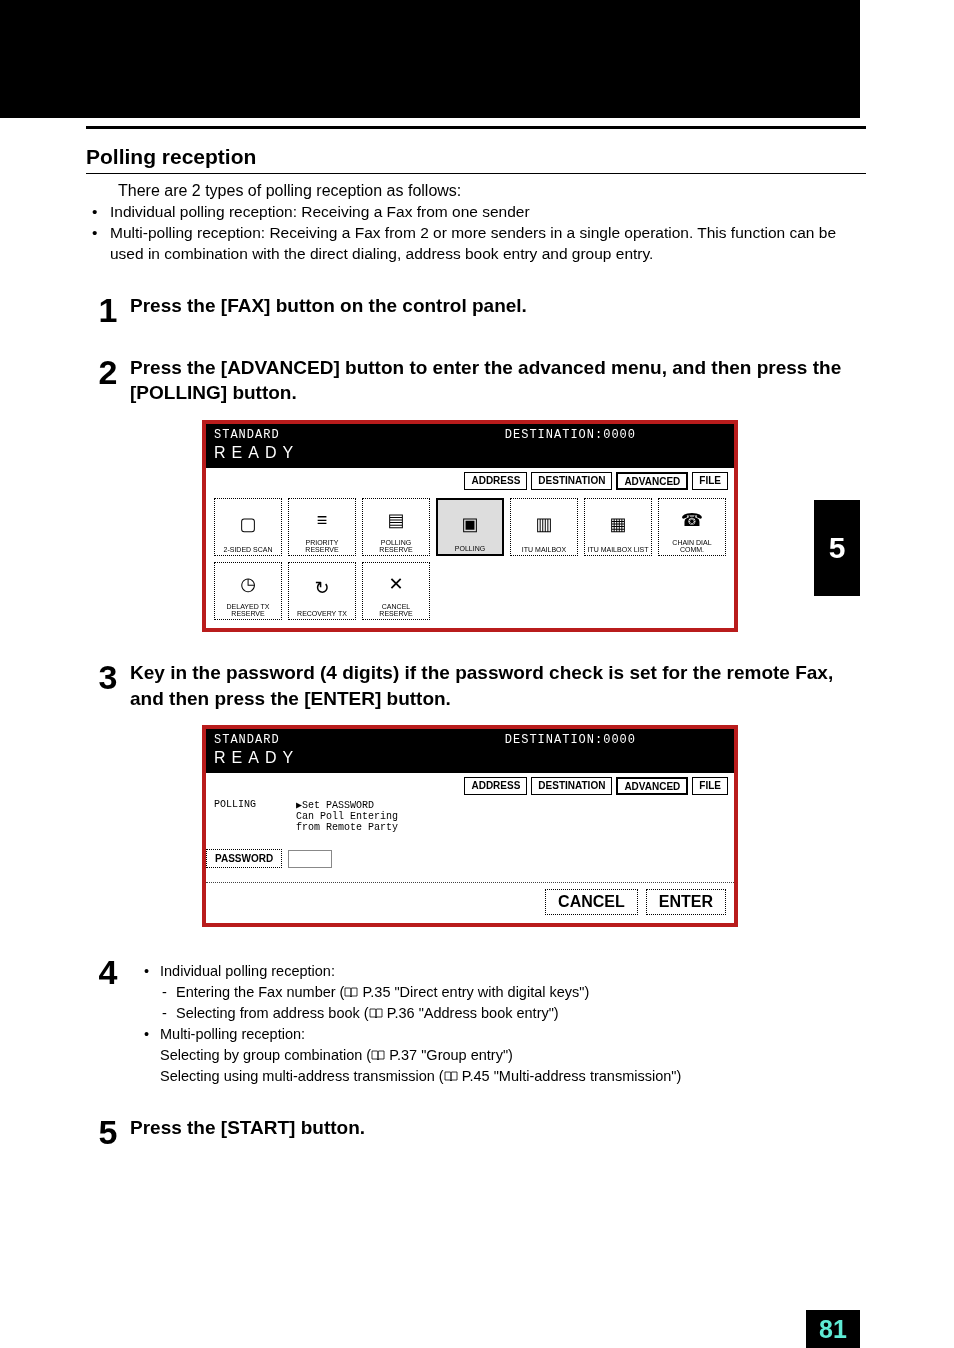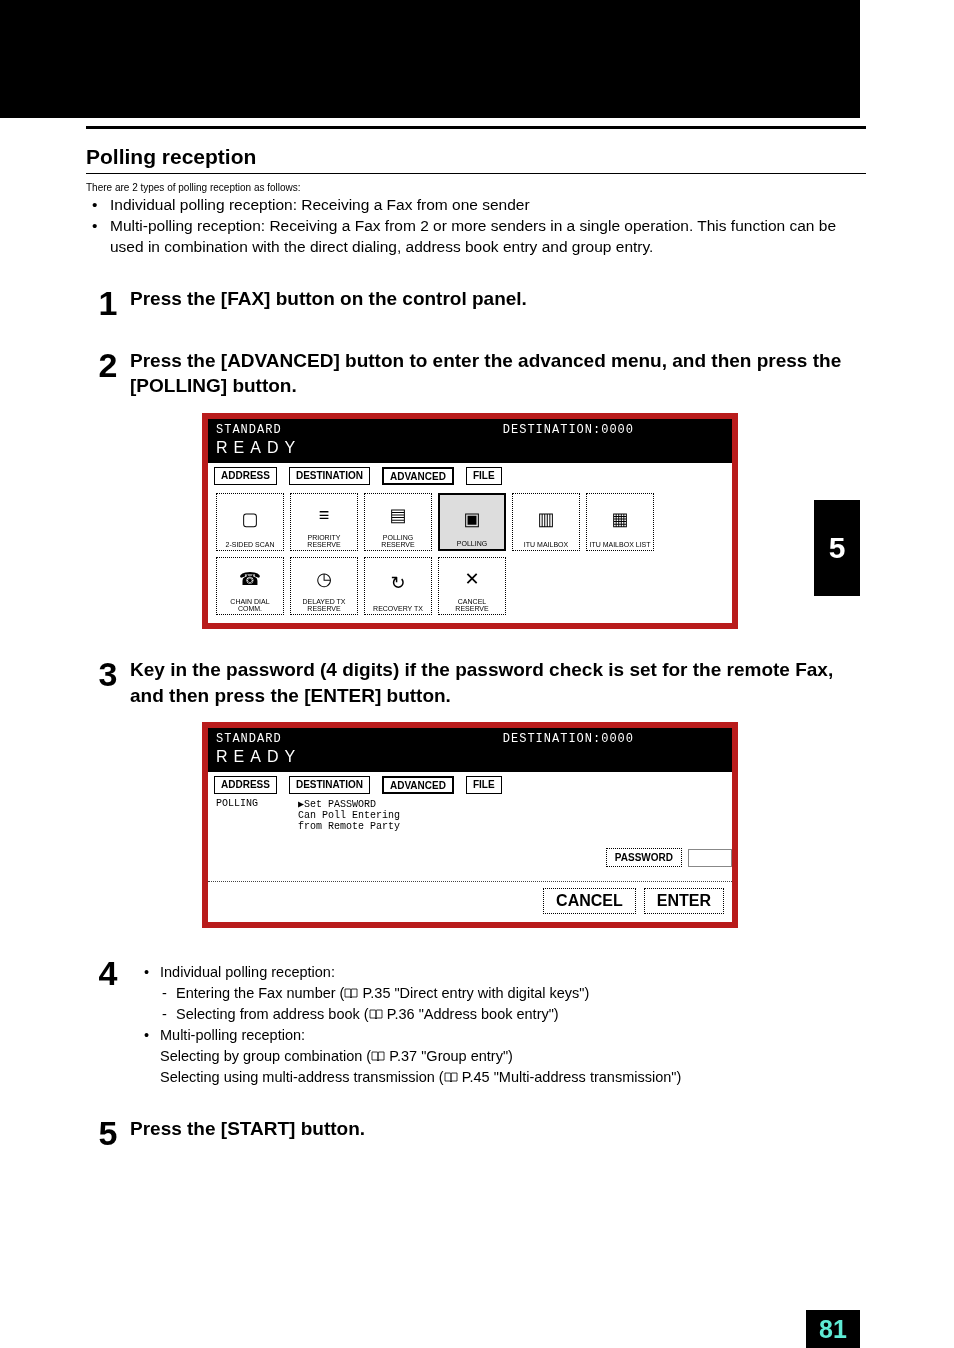--- a/index.html
+++ b/index.html
@@ -3,44 +3,44 @@
 <meta charset="utf-8">
 <style>
   * { box-sizing: border-box; margin: 0; padding: 0; }
   html, body { width: 954px; height: 1348px; font-family: Arial, Helvetica, sans-serif; color: #000; background: #fff; }
   .page { position: relative; width: 860px; height: 1348px; }
   .top-band { position: absolute; top: 0; left: 0; right: 0; height: 118px; background: #000; }
   .content { position: absolute; top: 126px; left: 86px; width: 780px; }
   .hr-thick { border: none; border-top: 3px solid #000; margin-bottom: 16px; }
   .hr-thin { border: none; border-top: 1px solid #000; margin: 4px 0 8px 0; }
   h2.section-title { font-size: 21px; font-weight: bold; margin-bottom: 2px; }
-  p.intro { font-size: 10px; margin-bottom: 2px; }
+  p.intro { font-size: 16px; margin-bottom: 2px; margin-left: 32px; }
   ul.bullets { list-style: none; padding-left: 0; font-size: 15.5px; }
   ul.bullets > li { padding-left: 24px; position: relative; line-height: 1.35; }
   ul.bullets > li::before { content: "•"; position: absolute; left: 6px; }
   .step { display: flex; margin-top: 28px; }
   .step-num { font-size: 34px; font-weight: bold; width: 44px; line-height: 1; text-align: center; }
   .step-body { flex: 1; }
   .step-title { font-size: 19px; font-weight: bold; line-height: 1.35; }
   .screen-wrap { margin: 14px 0 0 116px; }
-  .screen { border: 6px solid #b91c1c; width: 536px; background: #fff; font-family: "Courier New", monospace; font-size: 11px; }
+  .screen { border: 4px solid #b91c1c; width: 536px; background: #fff; font-family: "Courier New", monospace; font-size: 11px; }
   .screen-top { background: #000; color: #fff; padding: 4px 8px 6px 8px; }
   .screen-top .line1 { display: flex; justify-content: space-between; font-size: 12px; letter-spacing: 1px; }
   .screen-top .line2 { font-size: 16px; letter-spacing: 6px; margin-top: 2px; font-family: Arial, sans-serif; }
-  .tab-row { display: flex; gap: 12px; padding: 4px 6px 0 6px; }
+  .tab-row { display: flex; gap: 4px; padding: 4px 6px 0 6px; justify-content: flex-end; }
   .tab { border: 1px solid #000; padding: 2px 6px 1px 6px; font-family: Arial, sans-serif; font-size: 10px; font-weight: bold; background: #fff; }
   .tab.selected { border-width: 2px; }
   .icon-grid { display: flex; flex-wrap: wrap; gap: 6px; padding: 8px; }
   .fn-btn { width: 68px; height: 58px; border: 1px dotted #000; display: flex; flex-direction: column; align-items: center; justify-content: flex-end; padding: 2px; font-family: Arial, sans-serif; font-size: 7px; text-align: center; }
   .fn-btn.selected { background: #ddd; border: 2px solid #000; }
   .fn-btn .glyph { flex: 1; display: flex; align-items: center; justify-content: center; font-size: 18px; }
   .fn-btn .lbl { line-height: 1; }
   .polling-screen .mid { display: flex; padding: 4px 8px 0 8px; gap: 18px; font-family: "Courier New", monospace; font-size: 10px; }
   .polling-screen .mid .left { width: 64px; }
-  .polling-screen .pw-row { display: flex; justify-content: flex-end; align-items: center; gap: 6px; padding: 16px 0 14px 0; }
+  .polling-screen .pw-row { display: flex; justify-content: flex-start; align-items: center; gap: 6px; padding: 16px 0 14px 0; }
   .polling-screen .pw-row .pw-btn { border: 1px dotted #000; padding: 3px 8px; font-family: Arial, sans-serif; font-size: 10px; font-weight: bold; }
   .polling-screen .pw-row .pw-field { border: 1px solid #888; width: 44px; height: 18px; }
   .polling-screen .btn-row { display: flex; justify-content: flex-end; gap: 8px; padding: 6px 8px 8px 8px; border-top: 1px dotted #444; }
   .polling-screen .btn-row .sbtn { border: 1px dotted #000; padding: 3px 12px; font-family: Arial, sans-serif; font-size: 16px; font-weight: bold; }
   .sub-bullets { list-style: none; padding-left: 12px; font-size: 14.5px; margin-top: 6px; }
   .sub-bullets > li { padding-left: 18px; position: relative; line-height: 1.45; }
   .sub-bullets > li::before { content: "•"; position: absolute; left: 2px; }
   .dash-list { list-style: none; padding-left: 0; font-size: 14.5px; }
   .dash-list > li { padding-left: 16px; position: relative; line-height: 1.45; }
   .dash-list > li::before { content: "-"; position: absolute; left: 2px; }

